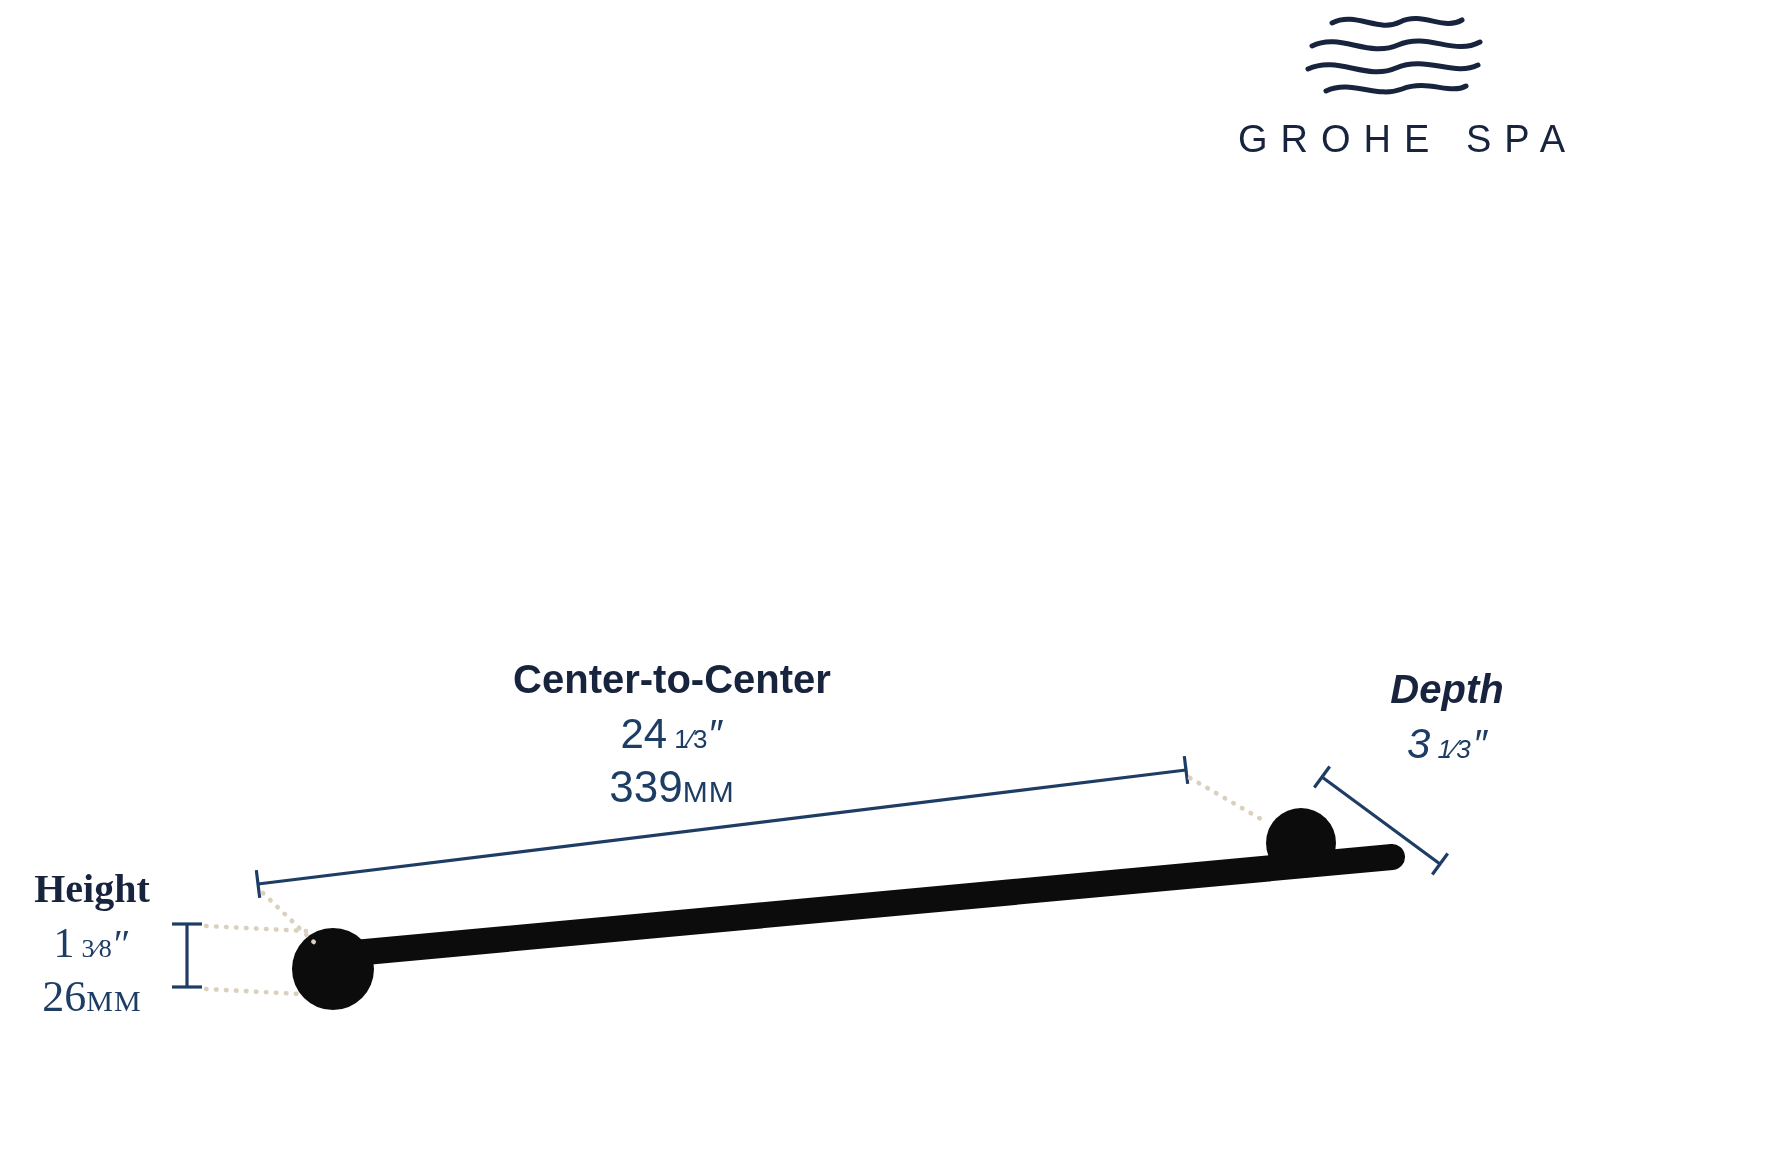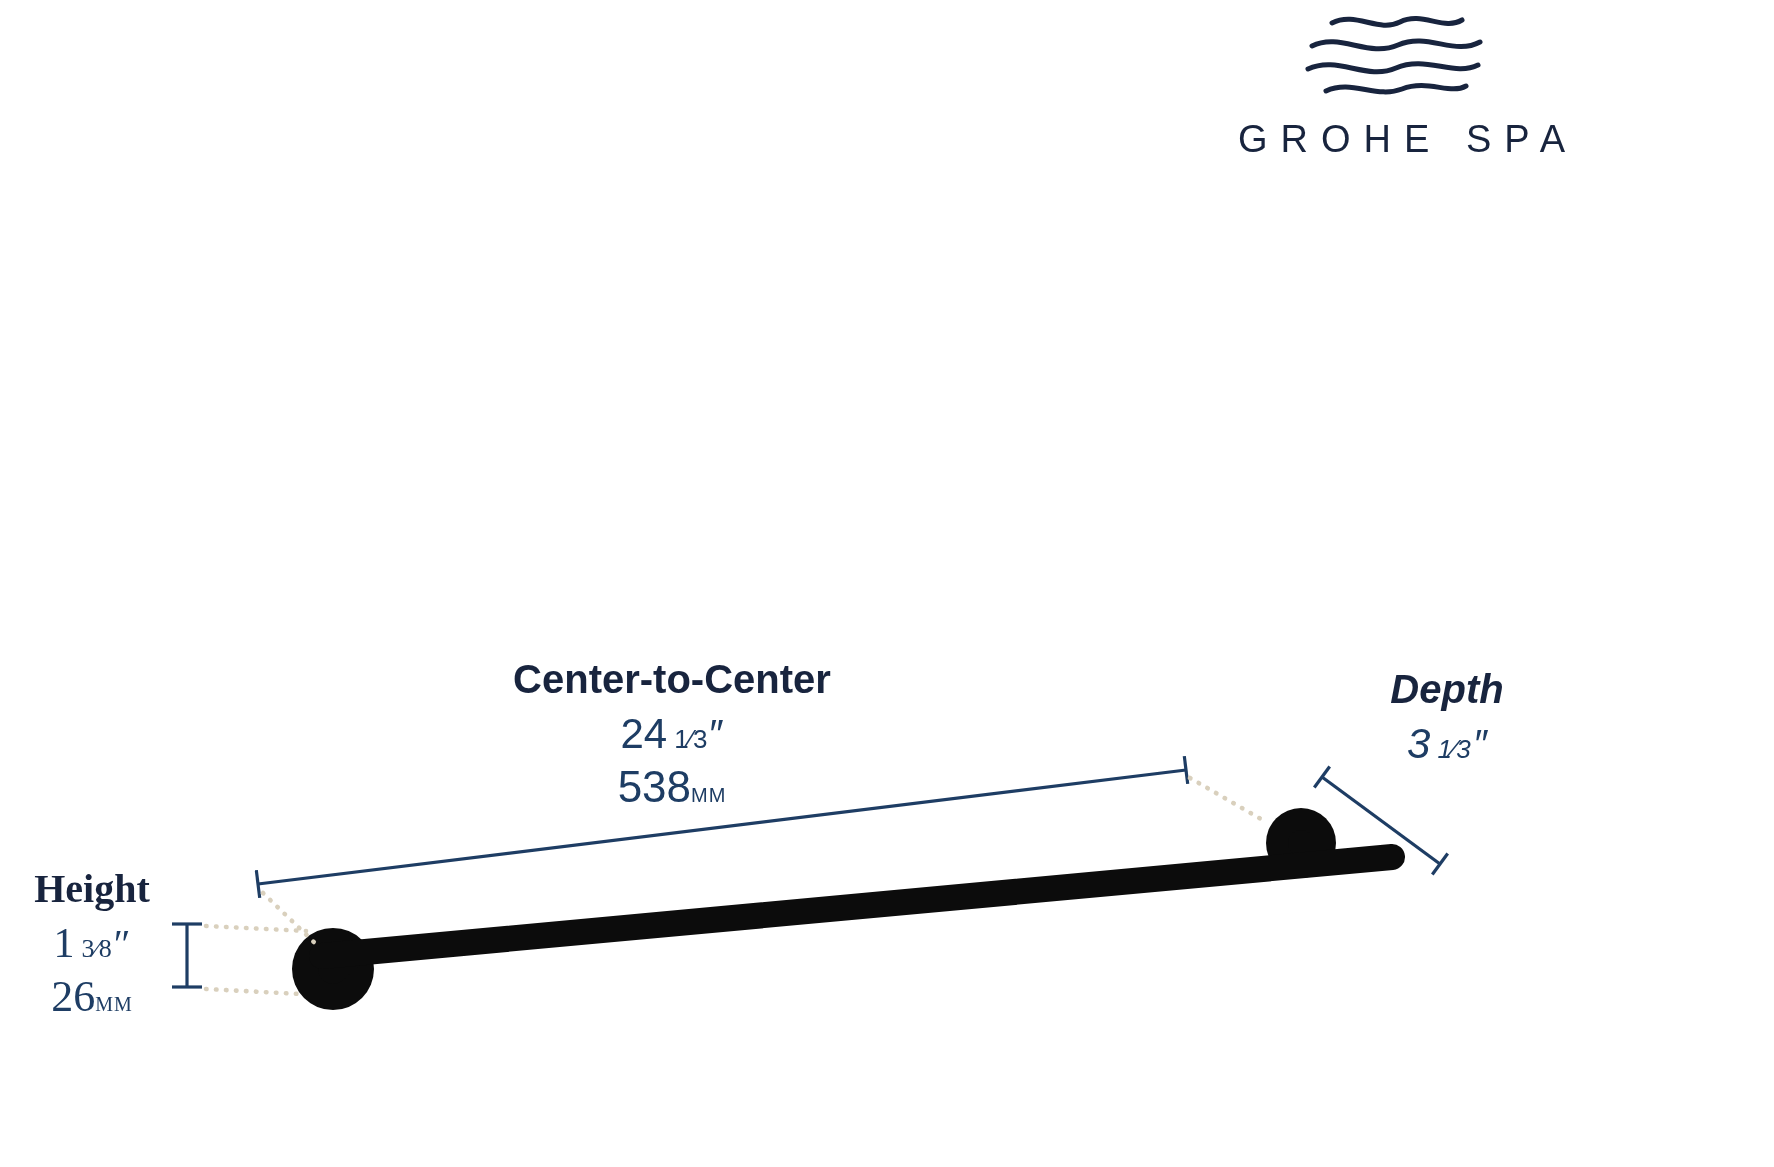--- a/index.html
+++ b/index.html
@@ -54,21 +54,21 @@
   }
   .frac{font-size:26px;margin-left:7px;}
   .unit{font-size:40px;margin-left:2px;}
   .dim-mm{
     margin-top:6px;
     font-size:44px;
     font-weight:400;
     line-height:1.1;
     white-space:nowrap;
   }
-  .mm-unit{font-size:20px;letter-spacing:1px;}
+  .mm-unit{font-size:30px;letter-spacing:1px;}
 
   .dim-c2c{left:397px;top:656px;width:550px;}
   .dim-depth{left:1297px;top:666px;width:300px;font-style:italic;}
   .dim-height{left:2px;top:866px;width:180px;font-family:Liberation Serif, serif;}
 </style>
 </head>
 <body>
 
 <div class="canvas">
 
@@ -115,21 +115,21 @@
     </g>
 
   </svg>
 
   <div class="dim dim-c2c">
     <div class="dim-label">Center-to-Center</div>
     <div class="dim-inches">
       <span>24</span><span class="frac">1⁄3</span><span class="unit">″</span>
     </div>
     <div class="dim-mm">
-      <span>538</span><span class="mm-unit">MM</span>
+      <span>339</span><span class="mm-unit">MM</span>
     </div>
   </div>
 
   <div class="dim dim-depth">
     <div class="dim-label">Depth</div>
     <div class="dim-inches">
       <span>3</span><span class="frac">1⁄3</span><span class="unit">″</span>
     </div>
   </div>
 

